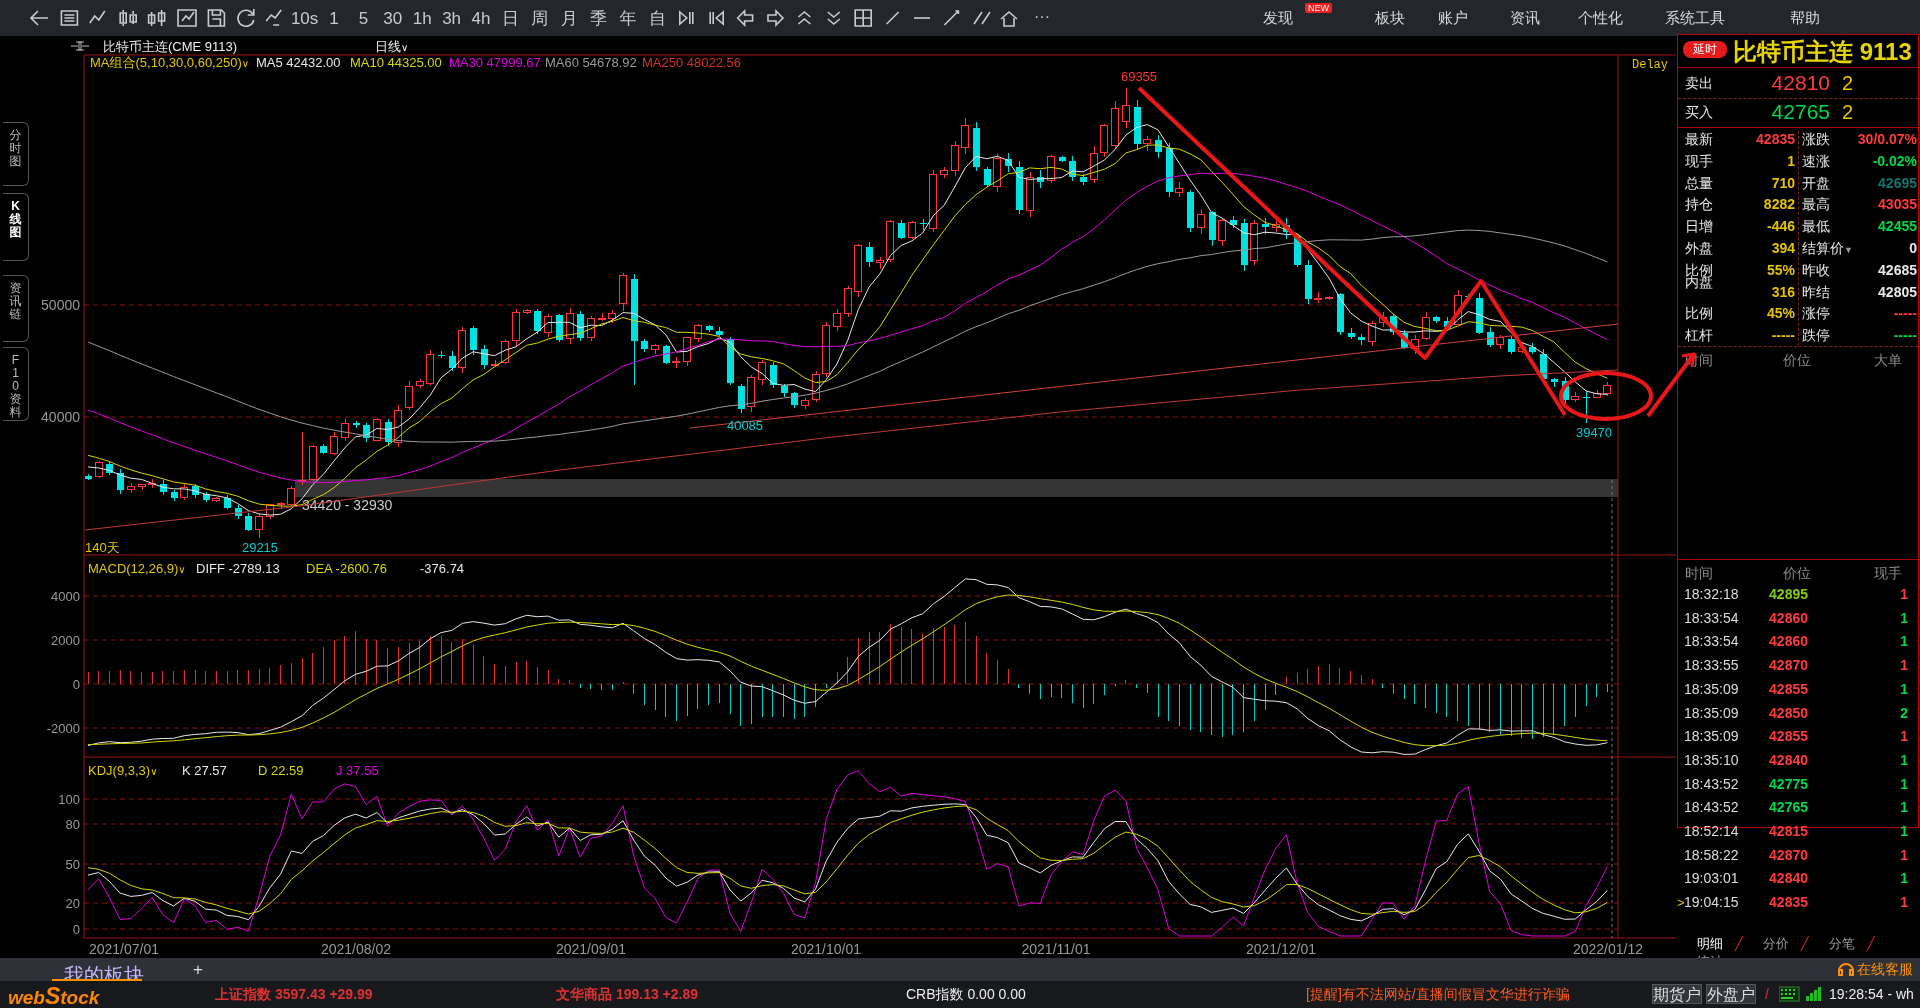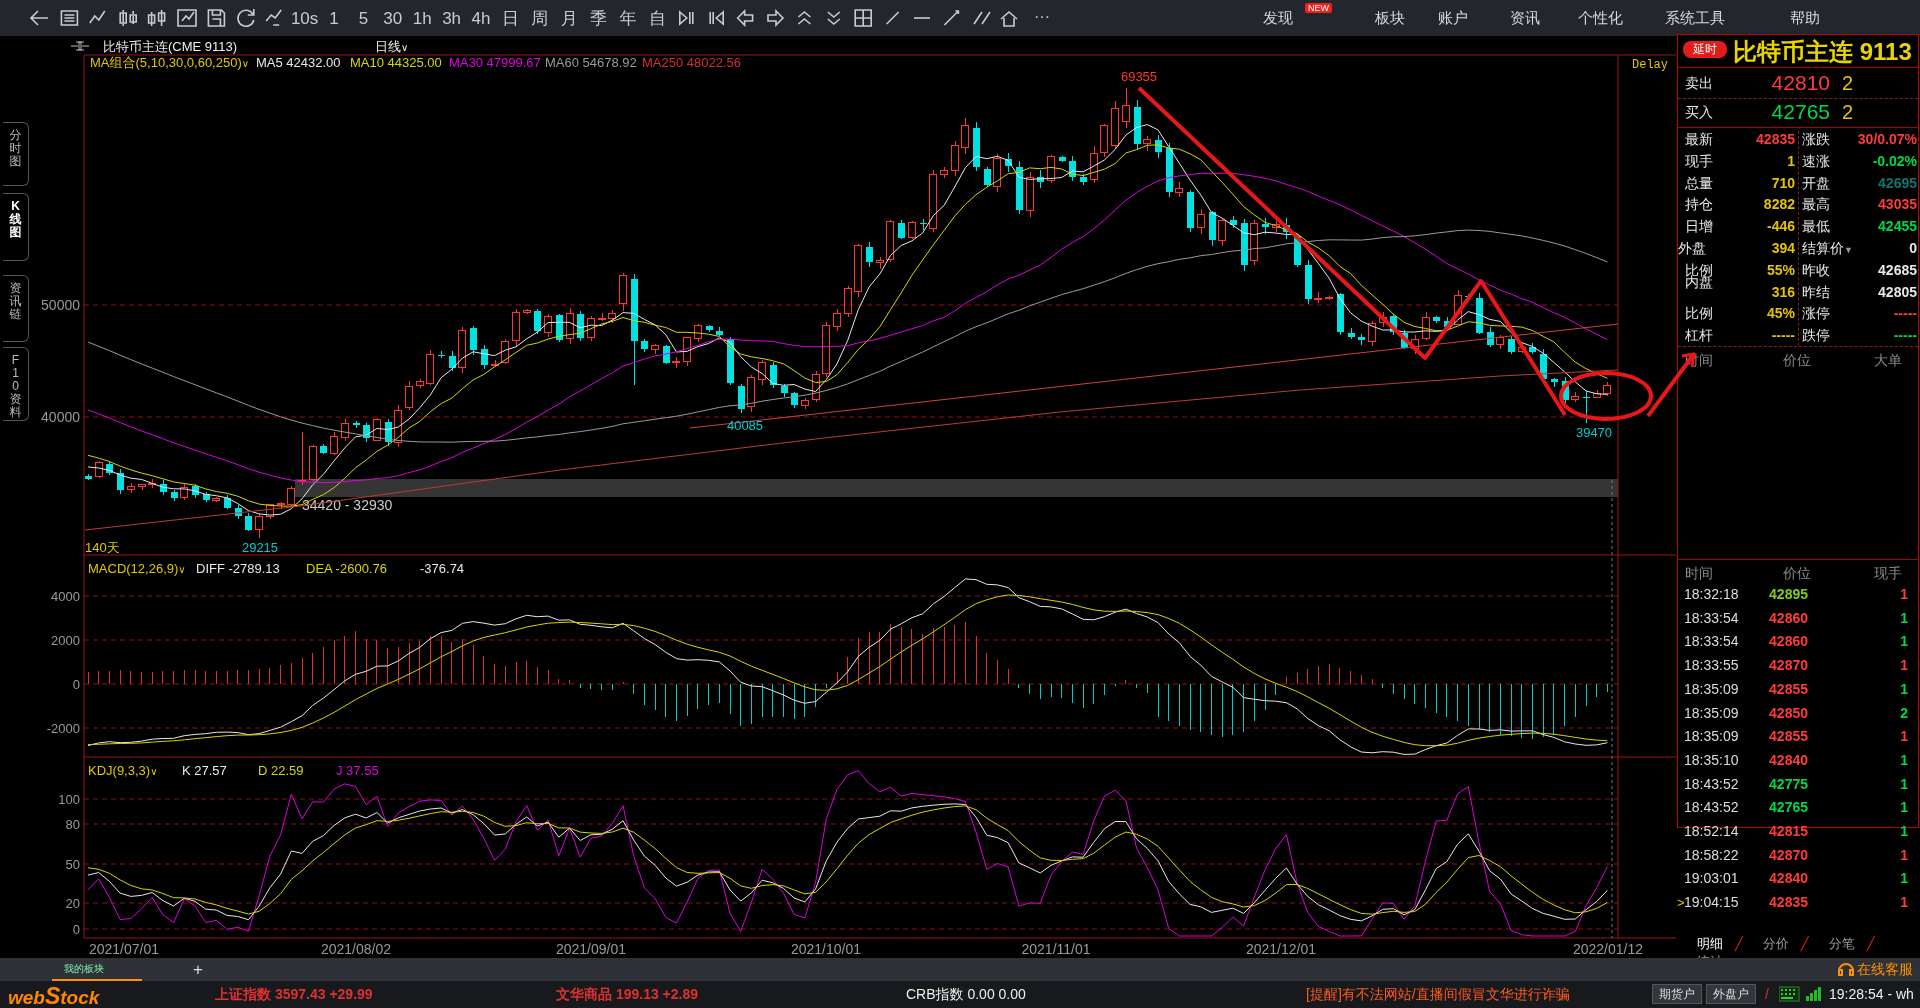--- a/index.html
+++ b/index.html
@@ -16,21 +16,21 @@
 #tabs {position:absolute;left:1677px;top:935px;width:243px;height:22px;color:#999;font-size:13px}
 .tab {display:inline-block;margin-left:20px}
 .tab.on {color:#fff}
 .sl {color:#d22;margin-left:12px}
 .stab {position:absolute;left:3px;width:26px;color:#bbb;font-size:12px;line-height:13px;text-align:center;border:1px solid #555;border-left:none;border-radius:0 6px 6px 0;padding-top:6px;background:#000}
 .stab.on {color:#fff;font-weight:bold}
 #plate {position:absolute;left:0;top:958px;width:1920px;height:23px;background:#2e3138}
 #status {position:absolute;left:0;top:981px;width:1920px;height:27px;background:#17191d}
 .st {position:absolute;top:5px;font-size:14px}
 .st.r {color:#e03030;font-weight:bold}
-.btn {position:absolute;top:3px;width:50px;height:20px;background:#33363c;border:1px solid #555;color:#ddd;font-size:12px;text-align:center;line-height:19px}
+.btn {position:absolute;top:3px;width:50px;height:20px;background:#33363c;border:1px solid #555;color:#ddd;font-size:16px;text-align:center;line-height:19px}
 #sidebar {position:absolute;left:0;top:55px;width:30px;height:903px;background:#000}
 </style></head>
 <body>
 <div id="topbar">
     <svg width="1920" height="36" style="position:absolute;left:0;top:0">
       <g stroke="#c8cbd0" fill="none" stroke-width="1.6">
         <path d="M48.0 18H32.0M38.0 11l-7 7 7 7"></path>
         <path d="M61.400000000000006 11h16v14h-16zM64.4 15h10M64.4 18h10M64.4 21h10"></path>
         <path d="M89.8 23l5-7 4 4 6-9"></path>
         <path d="M123.19999999999999 13v10M123.19999999999999 10v2M123.19999999999999 24v2M120.19999999999999 13h6v10h-6zM133.2 16v8M133.2 11v3M130.2 15h6v7h-6z"></path>
@@ -259,21 +259,21 @@
     <div class="ql" style="top:140px;left:124px">开盘</div>
     <div class="qv" style="top:140px;left:162px;width:77px;color:#0f766e">42695</div>
     <div class="ql" style="top:161px;left:7px">持仓</div>
     <div class="qv" style="top:161px;left:40px;width:77px;color:#e6c300">8282</div>
     <div class="ql" style="top:161px;left:124px">最高</div>
     <div class="qv" style="top:161px;left:162px;width:77px;color:#ff3b3b">43035</div>
     <div class="ql" style="top:183px;left:7px">日增</div>
     <div class="qv" style="top:183px;left:40px;width:77px;color:#e6c300">-446</div>
     <div class="ql" style="top:183px;left:124px">最低</div>
     <div class="qv" style="top:183px;left:162px;width:77px;color:#00d848">42455</div>
-    <div class="ql" style="top:205px;left:0">外盘</div>
+    <div class="ql" style="top:205px;left:7px">外盘</div>
     <div class="qv" style="top:205px;left:40px;width:77px;color:#e6c300">394</div>
     <div class="ql" style="top:205px;left:124px">结算价<span style="color:#999;font-size:9px">▼</span></div>
     <div class="qv" style="top:205px;left:162px;width:77px;color:#e8e8e8">0</div>
     <div class="ql" style="top:227px;left:7px">比例</div>
     <div class="qv" style="top:227px;left:40px;width:77px;color:#e6c300">55%</div>
     <div class="ql" style="top:227px;left:124px">昨收</div>
     <div class="qv" style="top:227px;left:162px;width:77px;color:#e8e8e8">42685</div>
     <div class="ql" style="top:239px;left:7px">内盘</div>
     <div class="qv" style="top:249px;left:40px;width:77px;color:#e6c300">316</div>
     <div class="ql" style="top:249px;left:124px">昨结</div>
@@ -365,21 +365,21 @@
       <span class="tp" style="color:#ff3b3b">42835</span>
       <span class="tv" style="color:#ff3b3b">1</span>
     </div>
  <div style="position:absolute;left:-1px;top:860px;color:#e6c300;font-size:13px">&gt;</div>
 </div>
 <div id="tabs">
   <span class="tab on">明细</span><span class="sl">╱</span><span class="tab">分价</span><span class="sl">╱</span><span class="tab">分笔</span><span class="sl">╱</span><span class="tab">统计</span>
 </div>
 
 <div id="plate">
-  <span style="position:absolute;left:64px;top:4px;color:#86efac;font-size:10px">我的板块</span>
+  <span style="position:absolute;left:64px;top:4px;color:#c4b5fd;font-size:20px">我的板块</span>
   <div style="position:absolute;left:52px;top:21px;width:90px;border-top:2px solid #ff9100"></div>
   <span style="position:absolute;left:193px;top:2px;color:#ddd;font-size:17px">+</span>
   <svg width="22" height="20" style="position:absolute;left:1835px;top:1px">
       <path d="M4 12a7 7 0 0 1 14 0M4 11v5h3v-5zM18 11v5h-3v-5z" fill="none" stroke="#ff9100" stroke-width="2"></path>
     </svg>
   <span style="position:absolute;left:1857px;top:3px;color:#ff9100;font-size:14px">在线客服</span>
 </div>
 <div id="status">
   <span style="position:absolute;left:8px;top:2px;color:#ff8800;font-size:19px;font-weight:bold;font-style:italic">web<span style="font-size:23px">S</span>tock</span>
   <span class="st r" style="left:215px">上证指数  3597.43  +29.99</span>

